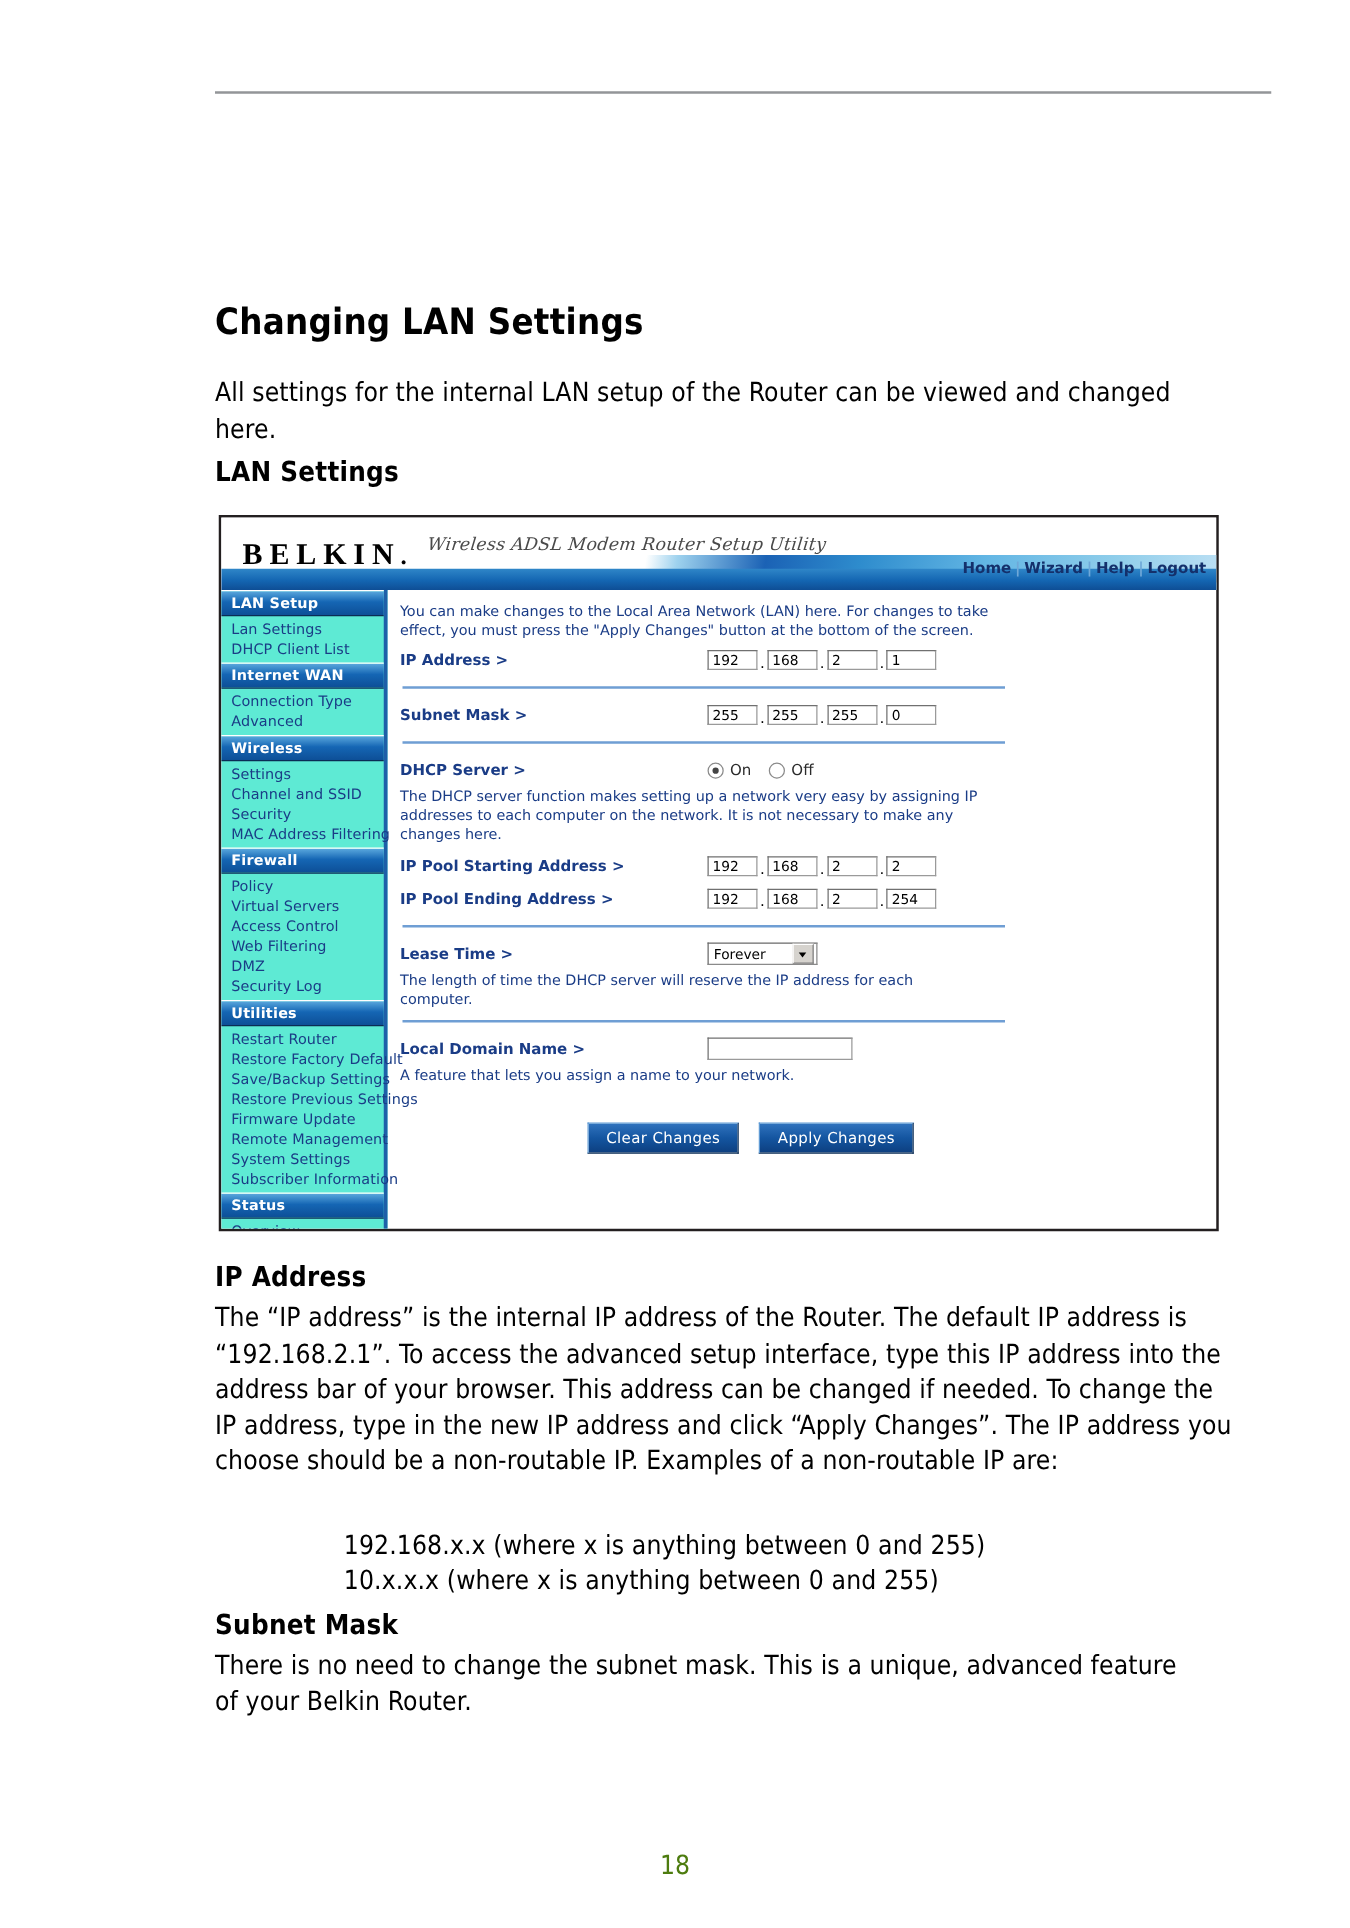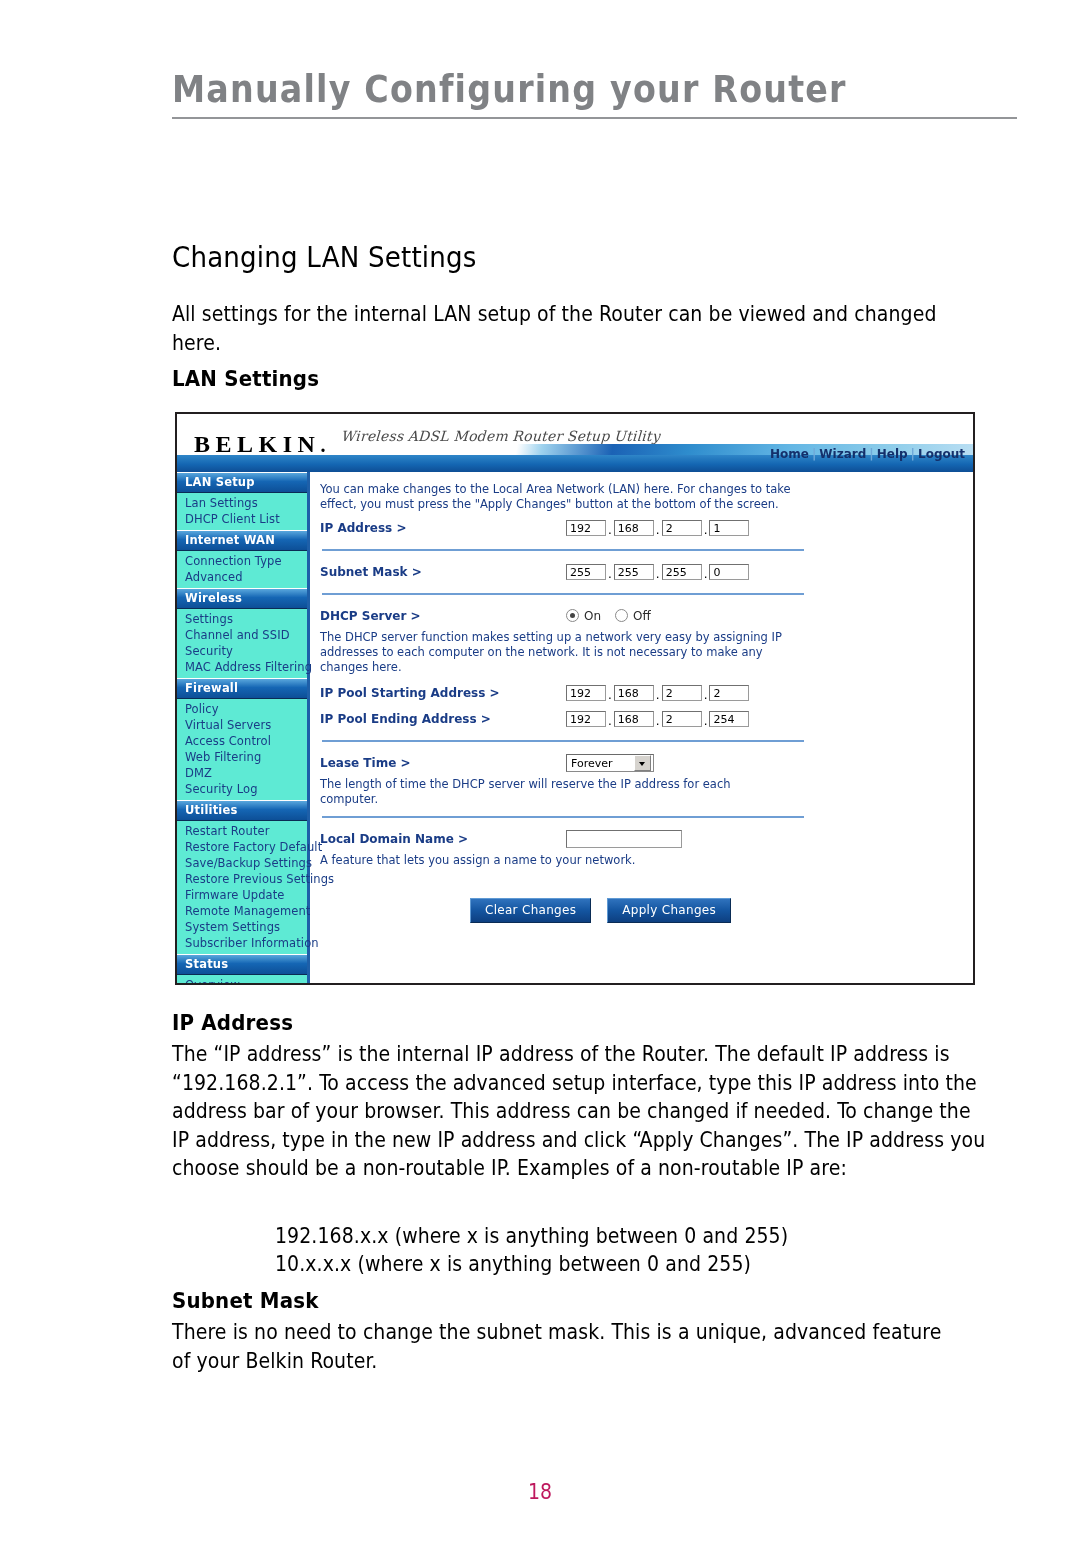--- a/index.html
+++ b/index.html
@@ -36,21 +36,21 @@
     margin-top: 5px;
     border-bottom: 2px solid #939598;
     width: 845px;
   }
 
   
   .section-title {
     position: absolute;
     font-family: "DejaVu Sans Condensed", "Liberation Sans Narrow", "Liberation Sans", sans-serif;
     font-size: 29px;
-    font-weight: normal;
+    font-weight: bold;
     color: #000;
     letter-spacing: 0.2px;
     white-space: nowrap;
   }
   .sub-title {
     position: absolute;
     font-family: "DejaVu Sans Condensed", "Liberation Sans Narrow", "Liberation Sans", sans-serif;
     font-size: 22px;
     font-weight: bold;
     color: #000;
@@ -272,21 +272,21 @@
   }
   .ui-note {
     font-size: 11.5px;
     color: #1a3c86;
     line-height: 15px;
     width: 470px;
     margin: 2px 0 6px 0;
   }
   .ui-radios {
     display: flex;
-    align-items: flex-start;
+    align-items: flex-end;
     font-size: 12px;
     color: #1a3c86;
   }
   .ui-radio {
     width: 11px;
     height: 11px;
     border-radius: 50%;
     border: 1px solid #8a8a8a;
     background: #ffffff;
     display: inline-block;
@@ -364,28 +364,27 @@
 
   
   .page-number {
     position: absolute;
     left: 0;
     right: 0;
     top: 1480px;
     text-align: center;
     font-family: "DejaVu Sans Condensed", "Liberation Sans Narrow", "Liberation Sans", sans-serif;
     font-size: 21px;
-    color: #be185d;
+    color: #4d7c0f;
   }
 </style>
 </head>
 <body>
 
 <div class="page-header">
-  <div class="page-header-title">Manually Configuring your Router</div>
   <div class="page-header-rule"></div>
 </div>
 
 <div class="section-title" style="left:172px; top:240px;">Changing LAN Settings</div>
 <div class="body-text" style="left:172px; top:300px; width:775px;">All settings for the internal LAN setup of the Router can be viewed and changed here.</div>
 <div class="sub-title" style="left:172px; top:366px;">LAN Settings</div>
 
 <div class="ui-shot">
 
   <div class="ui-brandbar">

